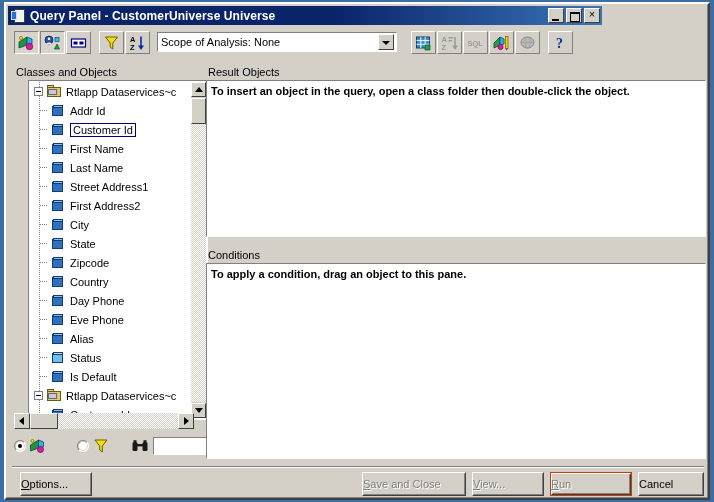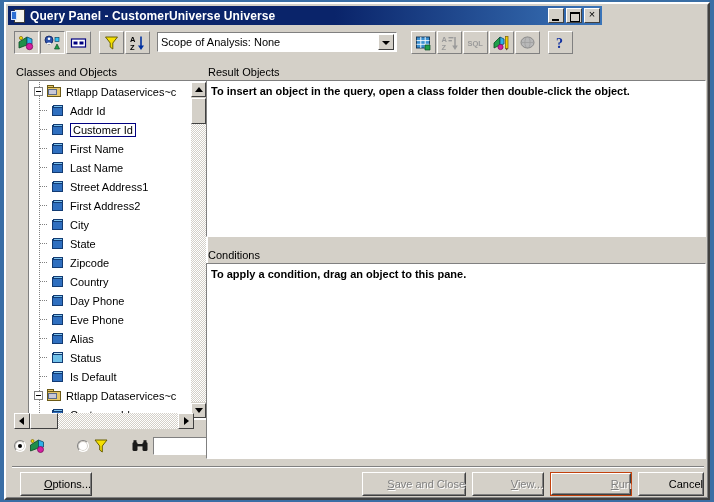--- a/index.html
+++ b/index.html
@@ -507,21 +507,21 @@
     border-top: 1px solid #ffffff;
     border-left: 1px solid #ffffff;
     border-right: 1px solid #404040;
     border-bottom: 1px solid #404040;
     box-sizing: border-box;
     font-family: "Liberation Sans", sans-serif;
     font-size: 11px;
     color: #000;
     display: flex;
     align-items: center;
-    justify-content: flex-end;
+    justify-content: flex-start;
     cursor: default;
     white-space: nowrap;
   }
   .btn .inner {
     position: absolute;
     left: 0; top: 0; right: 0; bottom: 0;
     border-top: 1px solid #d4d0c8;
     border-left: 1px solid #d4d0c8;
     border-right: 1px solid #808080;
     border-bottom: 1px solid #808080;

